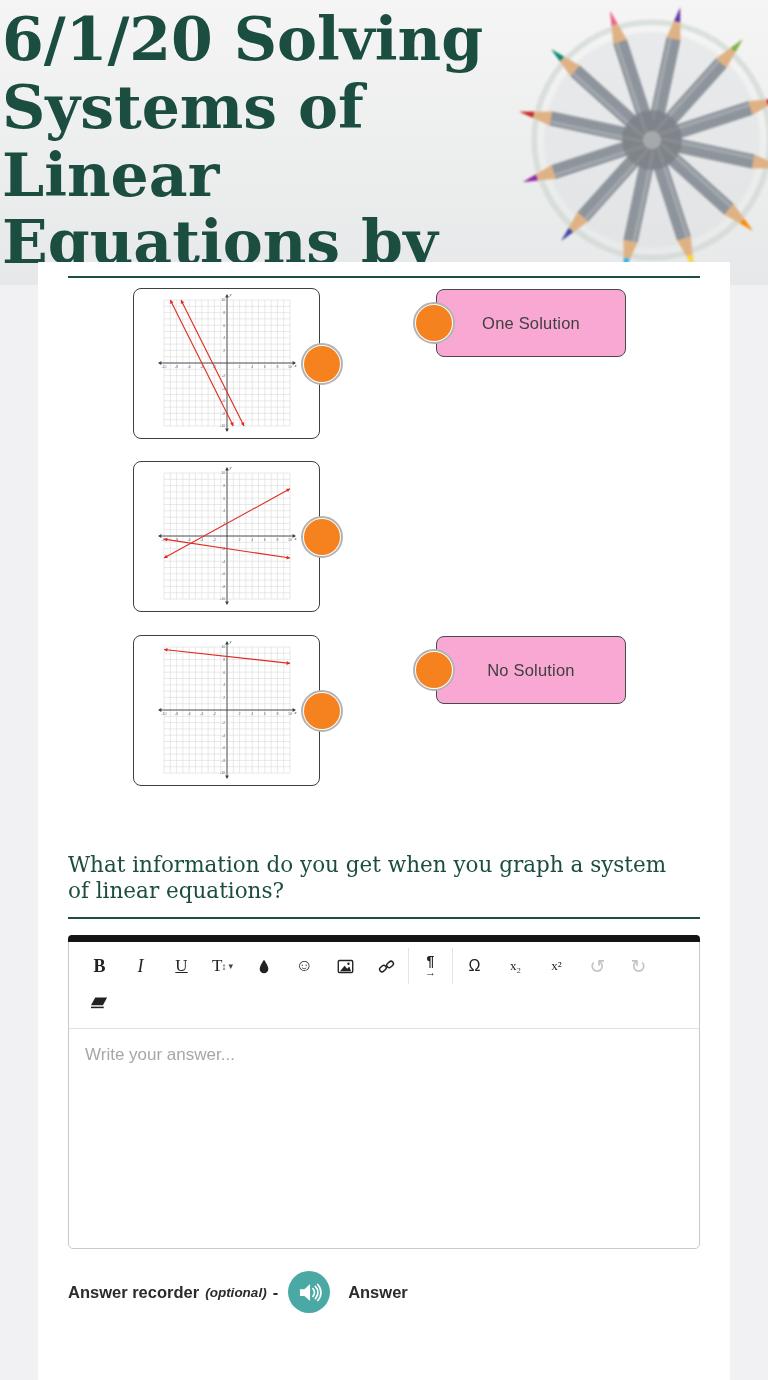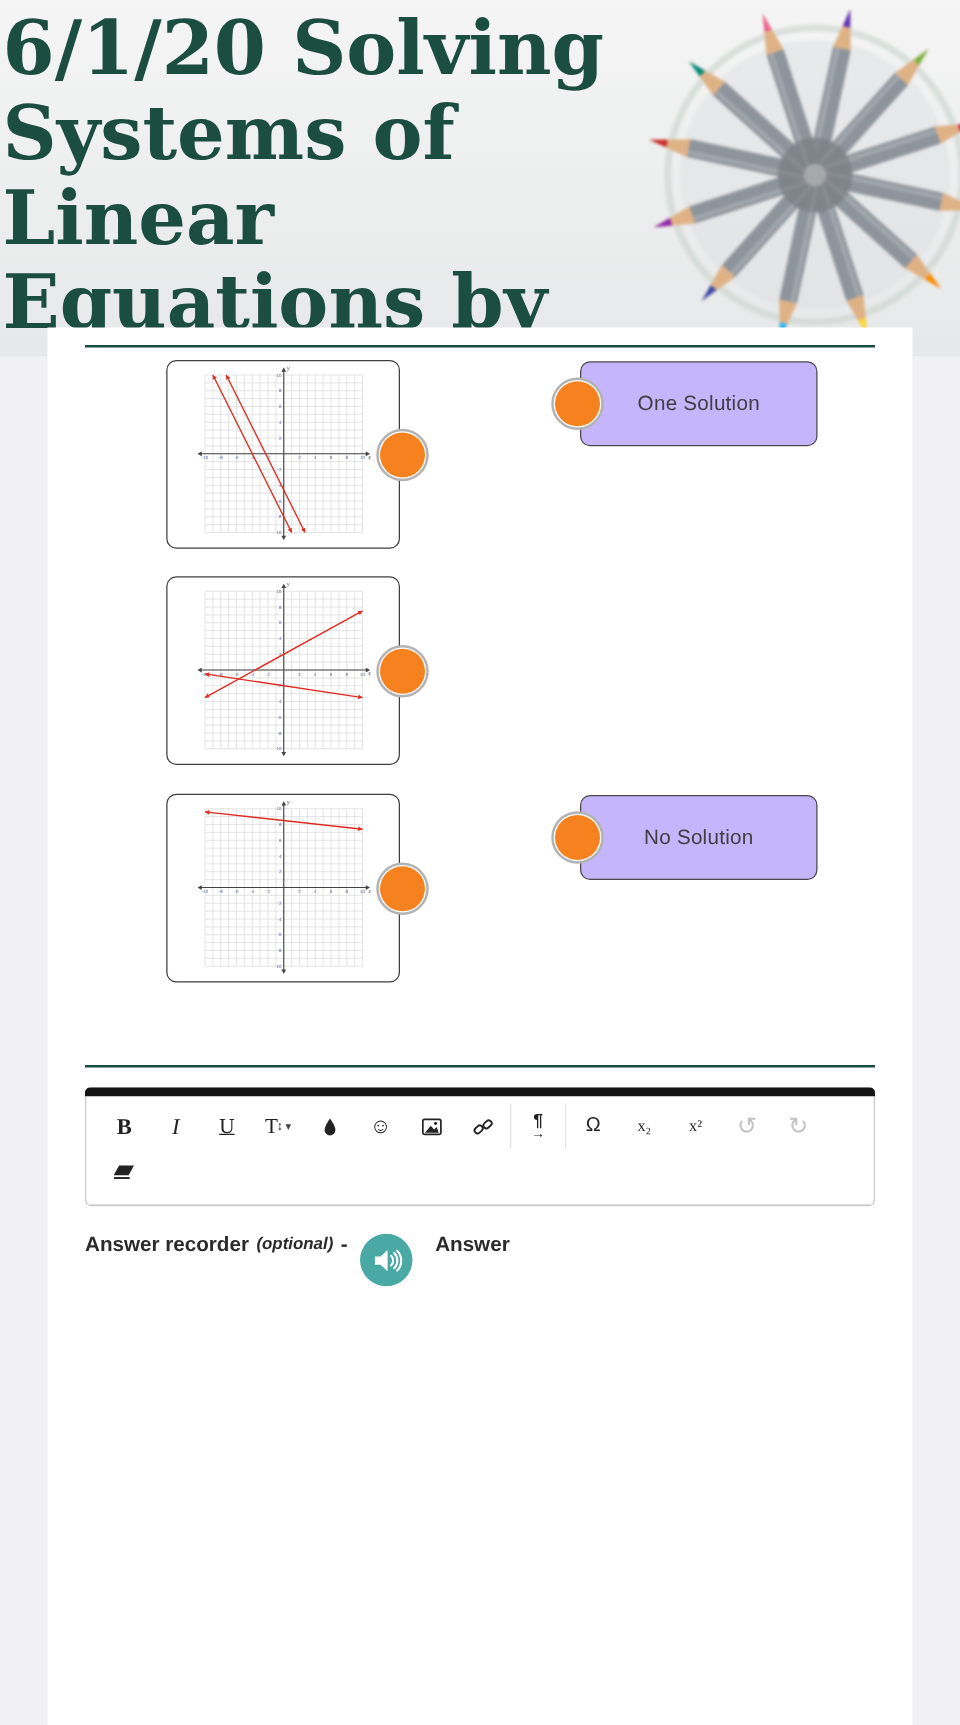--- a/index.html
+++ b/index.html
@@ -43,22 +43,22 @@
 
   
   .match-area{position:relative;height:516px;margin-top:10px;}
   .gcard{
     position:absolute;left:95px;width:187px;height:151px;
     background:#fff;border:1.2px solid #3f3f3f;border-radius:8px;
     box-sizing:border-box;
   }
   .gcard svg.graph-svg{display:block;margin:2px auto 0;}
   .ocard{
-    position:absolute;left:426px;width:190px;height:68px;
-    background:#c4b5fd;border:1.2px solid #4a4a4a;border-radius:8px;
+    position:absolute;left:398px;width:190px;height:68px;
+    background:#f9a8d4;border:1.2px solid #4a4a4a;border-radius:8px;
     box-sizing:border-box;
     display:flex;align-items:center;justify-content:center;
   }
   .ocard .olabel{font-size:16.5px;color:#3f3f3f;letter-spacing:.2px;}
   .connector{
     position:absolute;top:50%;transform:translateY(-50%);
     width:42px;height:42px;border-radius:50%;
     border:2px solid #b3b3b3;background:#fff;
     display:flex;align-items:center;justify-content:center;
     cursor:pointer;padding:0;
@@ -100,21 +100,21 @@
   .editor-content{
     position:relative;min-height:219px;cursor:text;
   }
   .placeholder{
     position:absolute;top:16px;left:16px;
     color:#a7a7a7;font-size:17px;
   }
 
   
   .recorder-row{
-    display:flex;align-items:flex-start;margin:22px 0 0 30px;
+    display:flex;align-items:center;margin:22px 0 0 30px;
   }
   .rec-label{font-size:16.5px;font-weight:bold;color:#2b2b2b;}
   .rec-opt{font-size:13.5px;font-weight:bold;color:#2b2b2b;margin-left:6px;font-style:italic;}
   .rec-dash{font-size:16.5px;font-weight:bold;color:#2b2b2b;margin:0 10px 0 6px;}
   .voice-btn{
     width:42px;height:42px;border-radius:50%;border:none;cursor:pointer;
     background:var(--teal,#4aa9a4);
     display:flex;align-items:center;justify-content:center;padding:0;
   }
   .voice-label{font-size:16.5px;font-weight:bold;color:#2b2b2b;margin-left:18px;}
@@ -476,20 +476,21 @@
           <button class="connector">
               <span class="dot"></span>
             </button>
           <span class="olabel">No Solution</span>
         </div>
 
       </div>
     </section>
 
     <section style="margin-top:48px;">
+      <h2 class="q">What information do you get when you graph a system of linear equations?</h2>
       <div class="rule"></div>
 
       <div class="editor">
         <div class="editor-topbar"></div>
 
         <div class="toolbar">
           <div class="trow1">
             <button class="tbtn g-serif tb-bold">B</button>
             <button class="tbtn g-serif tb-italic">I</button>
             <button class="tbtn g-serif tb-underline">U</button>
@@ -534,20 +535,23 @@
           <div class="trow2">
             <button class="tbtn">
               <svg viewBox="0 0 20 14" width="17" height="12">
                 <polygon points="5,0.5 19,0.5 14,9.5 0,9.5" fill="#222"></polygon>
                 <rect x="0" y="11.3" width="15" height="1.8" fill="#222"></rect>
               </svg>
             </button>
           </div>
         </div>
 
+        <div class="editor-content">
+          <span class="placeholder">Write your answer...</span>
+        </div>
       </div>
 
       <div class="recorder-row">
         <span class="rec-label">Answer recorder</span>
         <span class="rec-opt">(optional)</span>
         <span class="rec-dash">-</span>
         <button class="voice-btn">
           <svg viewBox="0 0 24 24" width="27" height="27">
             <polygon points="3.5,9 7.5,9 12.5,4.5 12.5,19.5 7.5,15 3.5,15" fill="#fff"></polygon>
             <path d="M15 8.6 a4.8 4.8 0 0 1 0 6.8" stroke="#fff" stroke-width="1.5" fill="none" stroke-linecap="round"></path>

